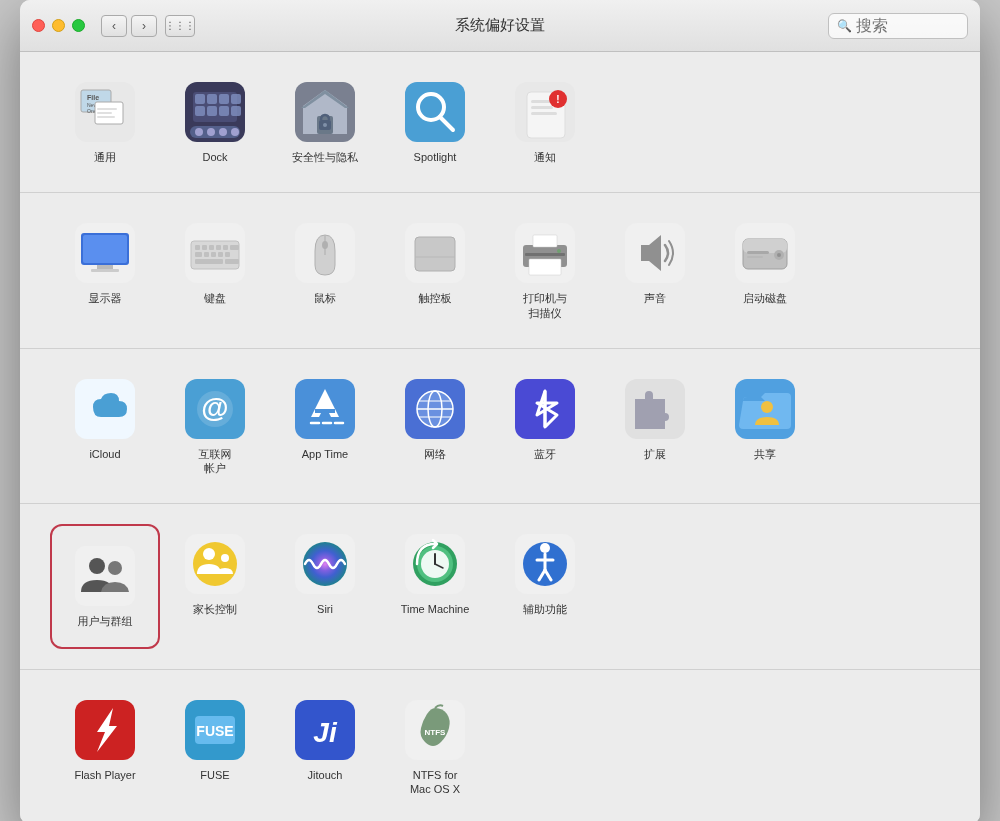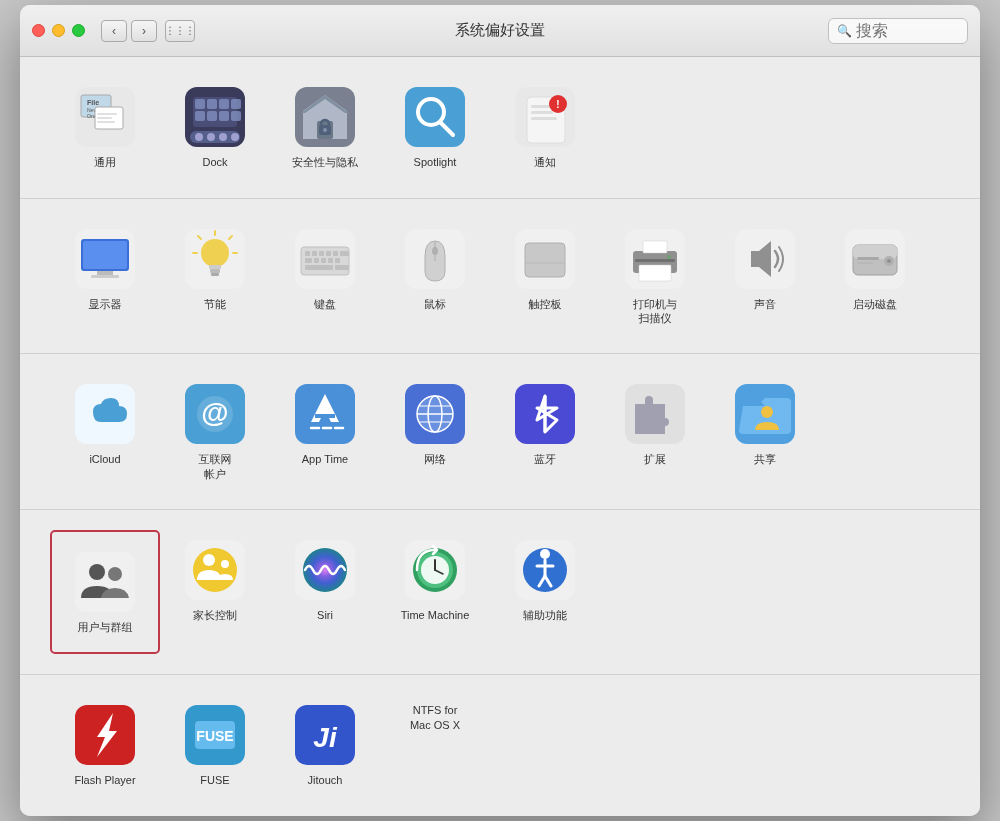--- a/index.html
+++ b/index.html
@@ -119,21 +119,21 @@
       display: flex;
       flex-direction: column;
       align-items: center;
       width: 110px;
       cursor: pointer;
       padding: 8px 4px;
       border-radius: 8px;
     }
     .icon-item.selected {
       border: 2px solid #c0394b;
-      border-radius: 5px;
+      border-radius: 12px;
       padding: 18px 2px;
     }
     .icon-wrapper {
       width: 64px;
       height: 64px;
       display: flex;
       align-items: center;
       justify-content: center;
       margin-bottom: 6px;
     }
@@ -274,39 +274,20 @@
               <rect width="60" height="60" rx="12" fill="#f0f0f0"></rect>
               <rect x="6" y="10" width="48" height="32" rx="3" fill="#3a6fd8"></rect>
               <rect x="8" y="12" width="44" height="28" rx="2" fill="#5a8fef"></rect>
               <rect x="22" y="42" width="16" height="5" fill="#bbb"></rect>
               <rect x="16" y="46" width="28" height="3" rx="1" fill="#ccc"></rect>
             </svg>
           </div>
           <div class="icon-label">显示器</div>
         </div>
 
-        <div class="icon-item">
-          <div class="icon-wrapper">
-            <svg width="60" height="60" viewBox="0 0 60 60">
-              <rect width="60" height="60" rx="12" fill="#f0f0f0"></rect>
-
-              <circle cx="30" cy="24" r="14" fill="#f0d050"></circle>
-              <rect x="24" y="36" width="12" height="4" rx="1" fill="#ccc"></rect>
-              <rect x="25" y="40" width="10" height="4" rx="1" fill="#bbb"></rect>
-              <rect x="26" y="44" width="8" height="3" rx="1" fill="#aaa"></rect>
-
-              <line x1="30" y1="6" x2="30" y2="2" stroke="#f0d050" stroke-width="2" stroke-linecap="round"></line>
-              <line x1="48" y1="24" x2="52" y2="24" stroke="#f0d050" stroke-width="2" stroke-linecap="round"></line>
-              <line x1="12" y1="24" x2="8" y2="24" stroke="#f0d050" stroke-width="2" stroke-linecap="round"></line>
-              <line x1="44" y1="10" x2="47" y2="7" stroke="#f0d050" stroke-width="2" stroke-linecap="round"></line>
-              <line x1="16" y1="10" x2="13" y2="7" stroke="#f0d050" stroke-width="2" stroke-linecap="round"></line>
-            </svg>
-          </div>
-          <div class="icon-label">节能</div>
-        </div>
 
         <div class="icon-item">
           <div class="icon-wrapper">
             <svg width="60" height="60" viewBox="0 0 60 60">
               <rect width="60" height="60" rx="12" fill="#f0f0f0"></rect>
               <rect x="6" y="18" width="48" height="28" rx="3" fill="#d8d8d8" stroke="#c0c0c0" stroke-width="1"></rect>
 
               <rect x="10" y="22" width="5" height="5" rx="1" fill="#c0c0c0"></rect>
               <rect x="17" y="22" width="5" height="5" rx="1" fill="#c0c0c0"></rect>
               <rect x="24" y="22" width="5" height="5" rx="1" fill="#c0c0c0"></rect>
@@ -623,20 +604,30 @@
             <svg width="60" height="60" viewBox="0 0 60 60">
               <rect width="60" height="60" rx="12" fill="#3355cc"></rect>
 
               <text x="30" y="42" text-anchor="middle" font-size="28" fill="white" font-weight="bold" font-style="italic">Ji</text>
             </svg>
           </div>
           <div class="icon-label">Jitouch</div>
         </div>
 
         <div class="icon-item">
+          <div class="icon-wrapper">
+            <svg width="60" height="60" viewBox="0 0 60 60">
+              <rect width="60" height="60" rx="12" fill="#f0f0f0"></rect>
+
+              <path d="M30 8 Q38 8 42 14 Q46 20 44 28 Q42 36 36 42 Q32 46 28 46 Q24 46 20 42 Q14 36 16 28 Q18 20 22 14 Q26 8 30 8 Z" fill="#7a9a7a"></path>
+              <path d="M30 8 Q34 4 38 6" fill="none" stroke="#7a9a7a" stroke-width="2"></path>
+
+              <text x="30" y="35" text-anchor="middle" font-size="8" fill="white" font-weight="bold">NTFS</text>
+            </svg>
+          </div>
           <div class="icon-label">NTFS for<br>Mac OS X</div>
         </div>
 
       </div>
     </div>
 
   </div>
 </div>
 
 </body></html>

